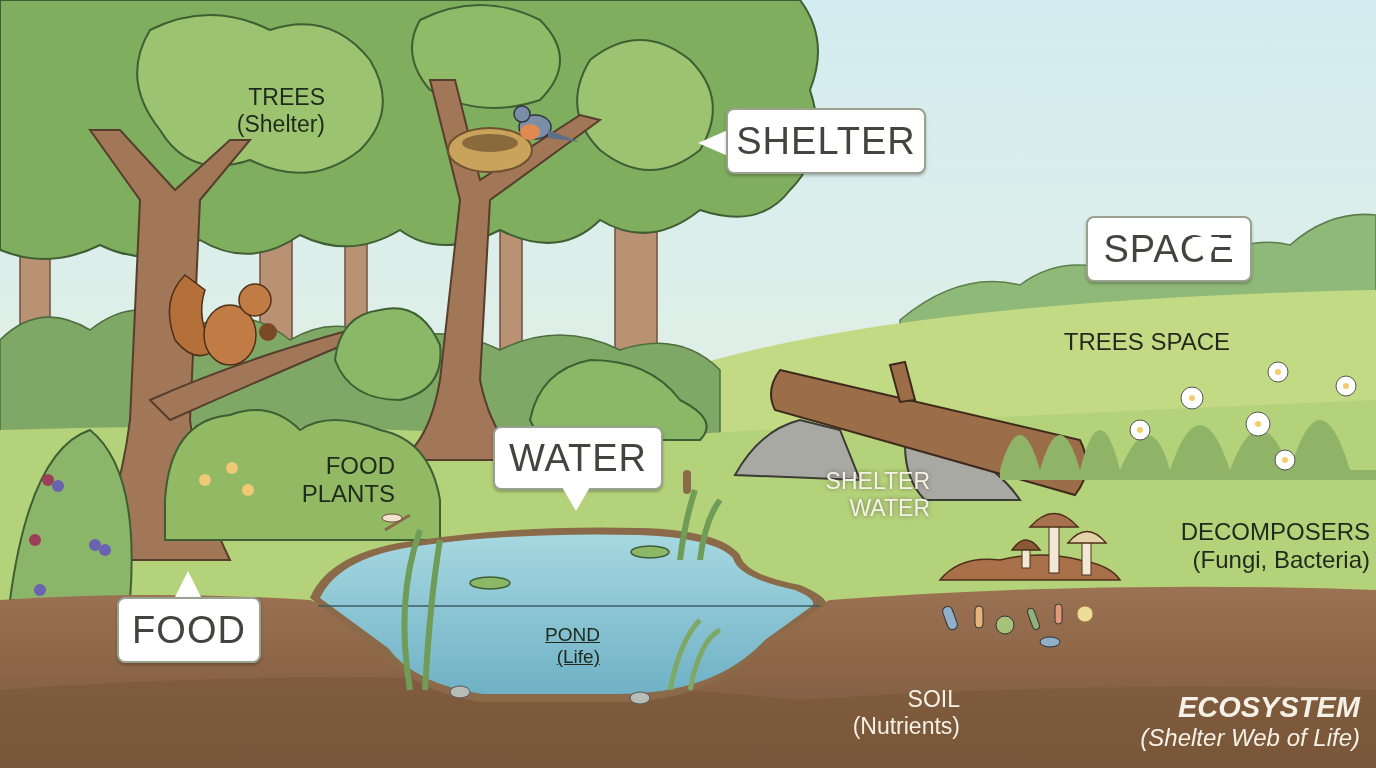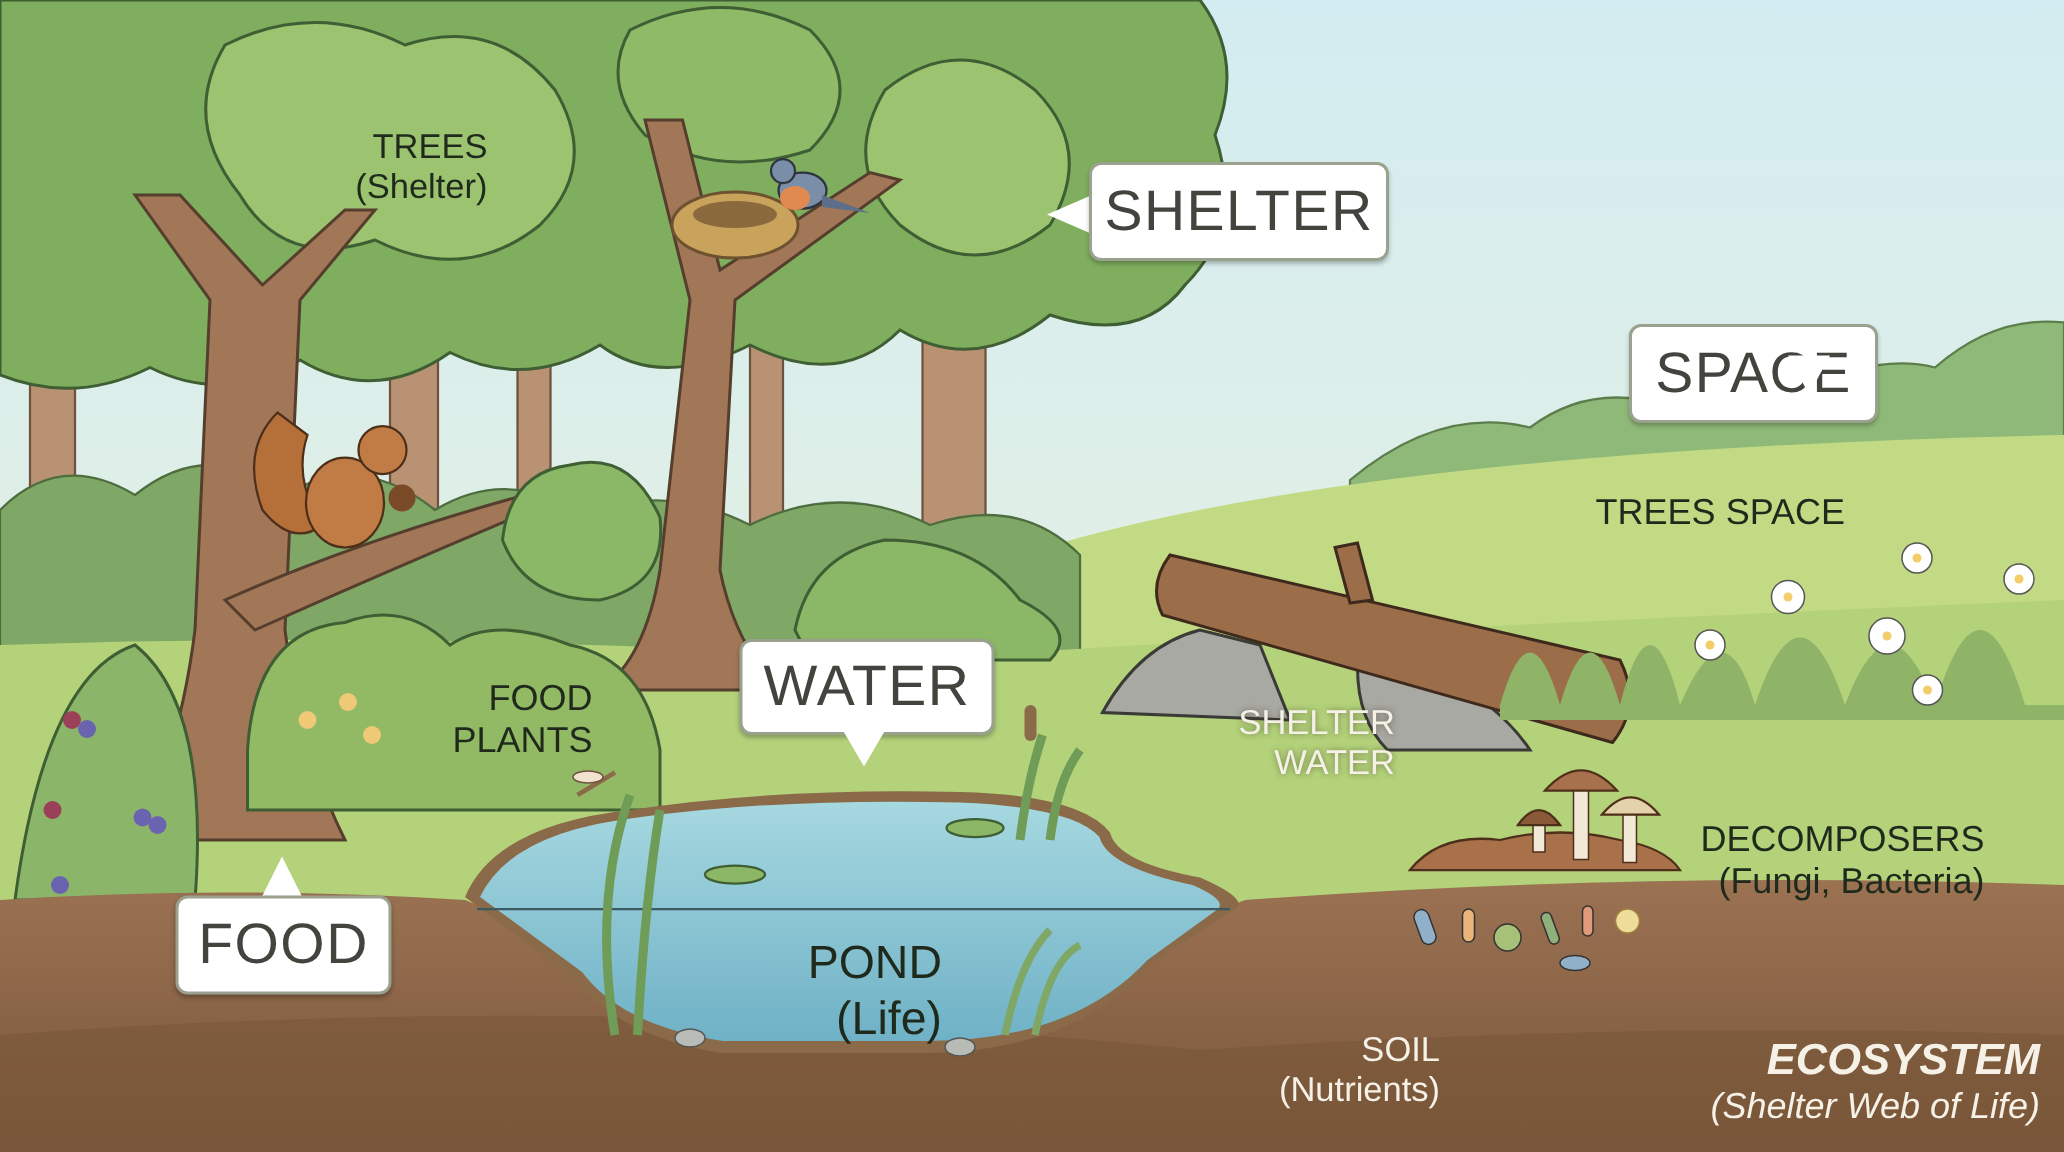--- a/index.html
+++ b/index.html
@@ -185,26 +185,26 @@
 <div class="lbl dark" style="left:285px;top:452px;width:110px;font-size:24px;">
   <div>FOOD</div>
   <div>PLANTS</div>
 </div>
 
 <div class="lbl light" style="left:795px;top:468px;width:135px;font-size:23px;text-shadow:0 0 4px rgba(60,60,40,0.6);">
   <div>SHELTER</div>
   <div>WATER</div>
 </div>
 
-<div class="lbl dark" style="left:1113px;top:518px;width:210px;font-size:24px;margin-top:28px;">
+<div class="lbl dark" style="left:1160px;top:518px;width:210px;font-size:24px;">
   <div>DECOMPOSERS</div>
   <div>(Fungi, Bacteria)</div>
 </div>
 
-<div class="lbl dark" style="left:518px;top:624px;width:110px;font-size:31px;">
+<div class="lbl dark" style="left:490px;top:624px;width:110px;font-size:19px;text-decoration:underline;">
   <div>POND</div>
   <div>(Life)</div>
 </div>
 
 <div class="lbl light" style="left:815px;top:686px;width:145px;font-size:23px;">
   <div>SOIL</div>
   <div>(Nutrients)</div>
 </div>
 
 <div class="lbl light" style="left:1115px;top:690px;width:245px;font-size:24px;font-style:italic;">

